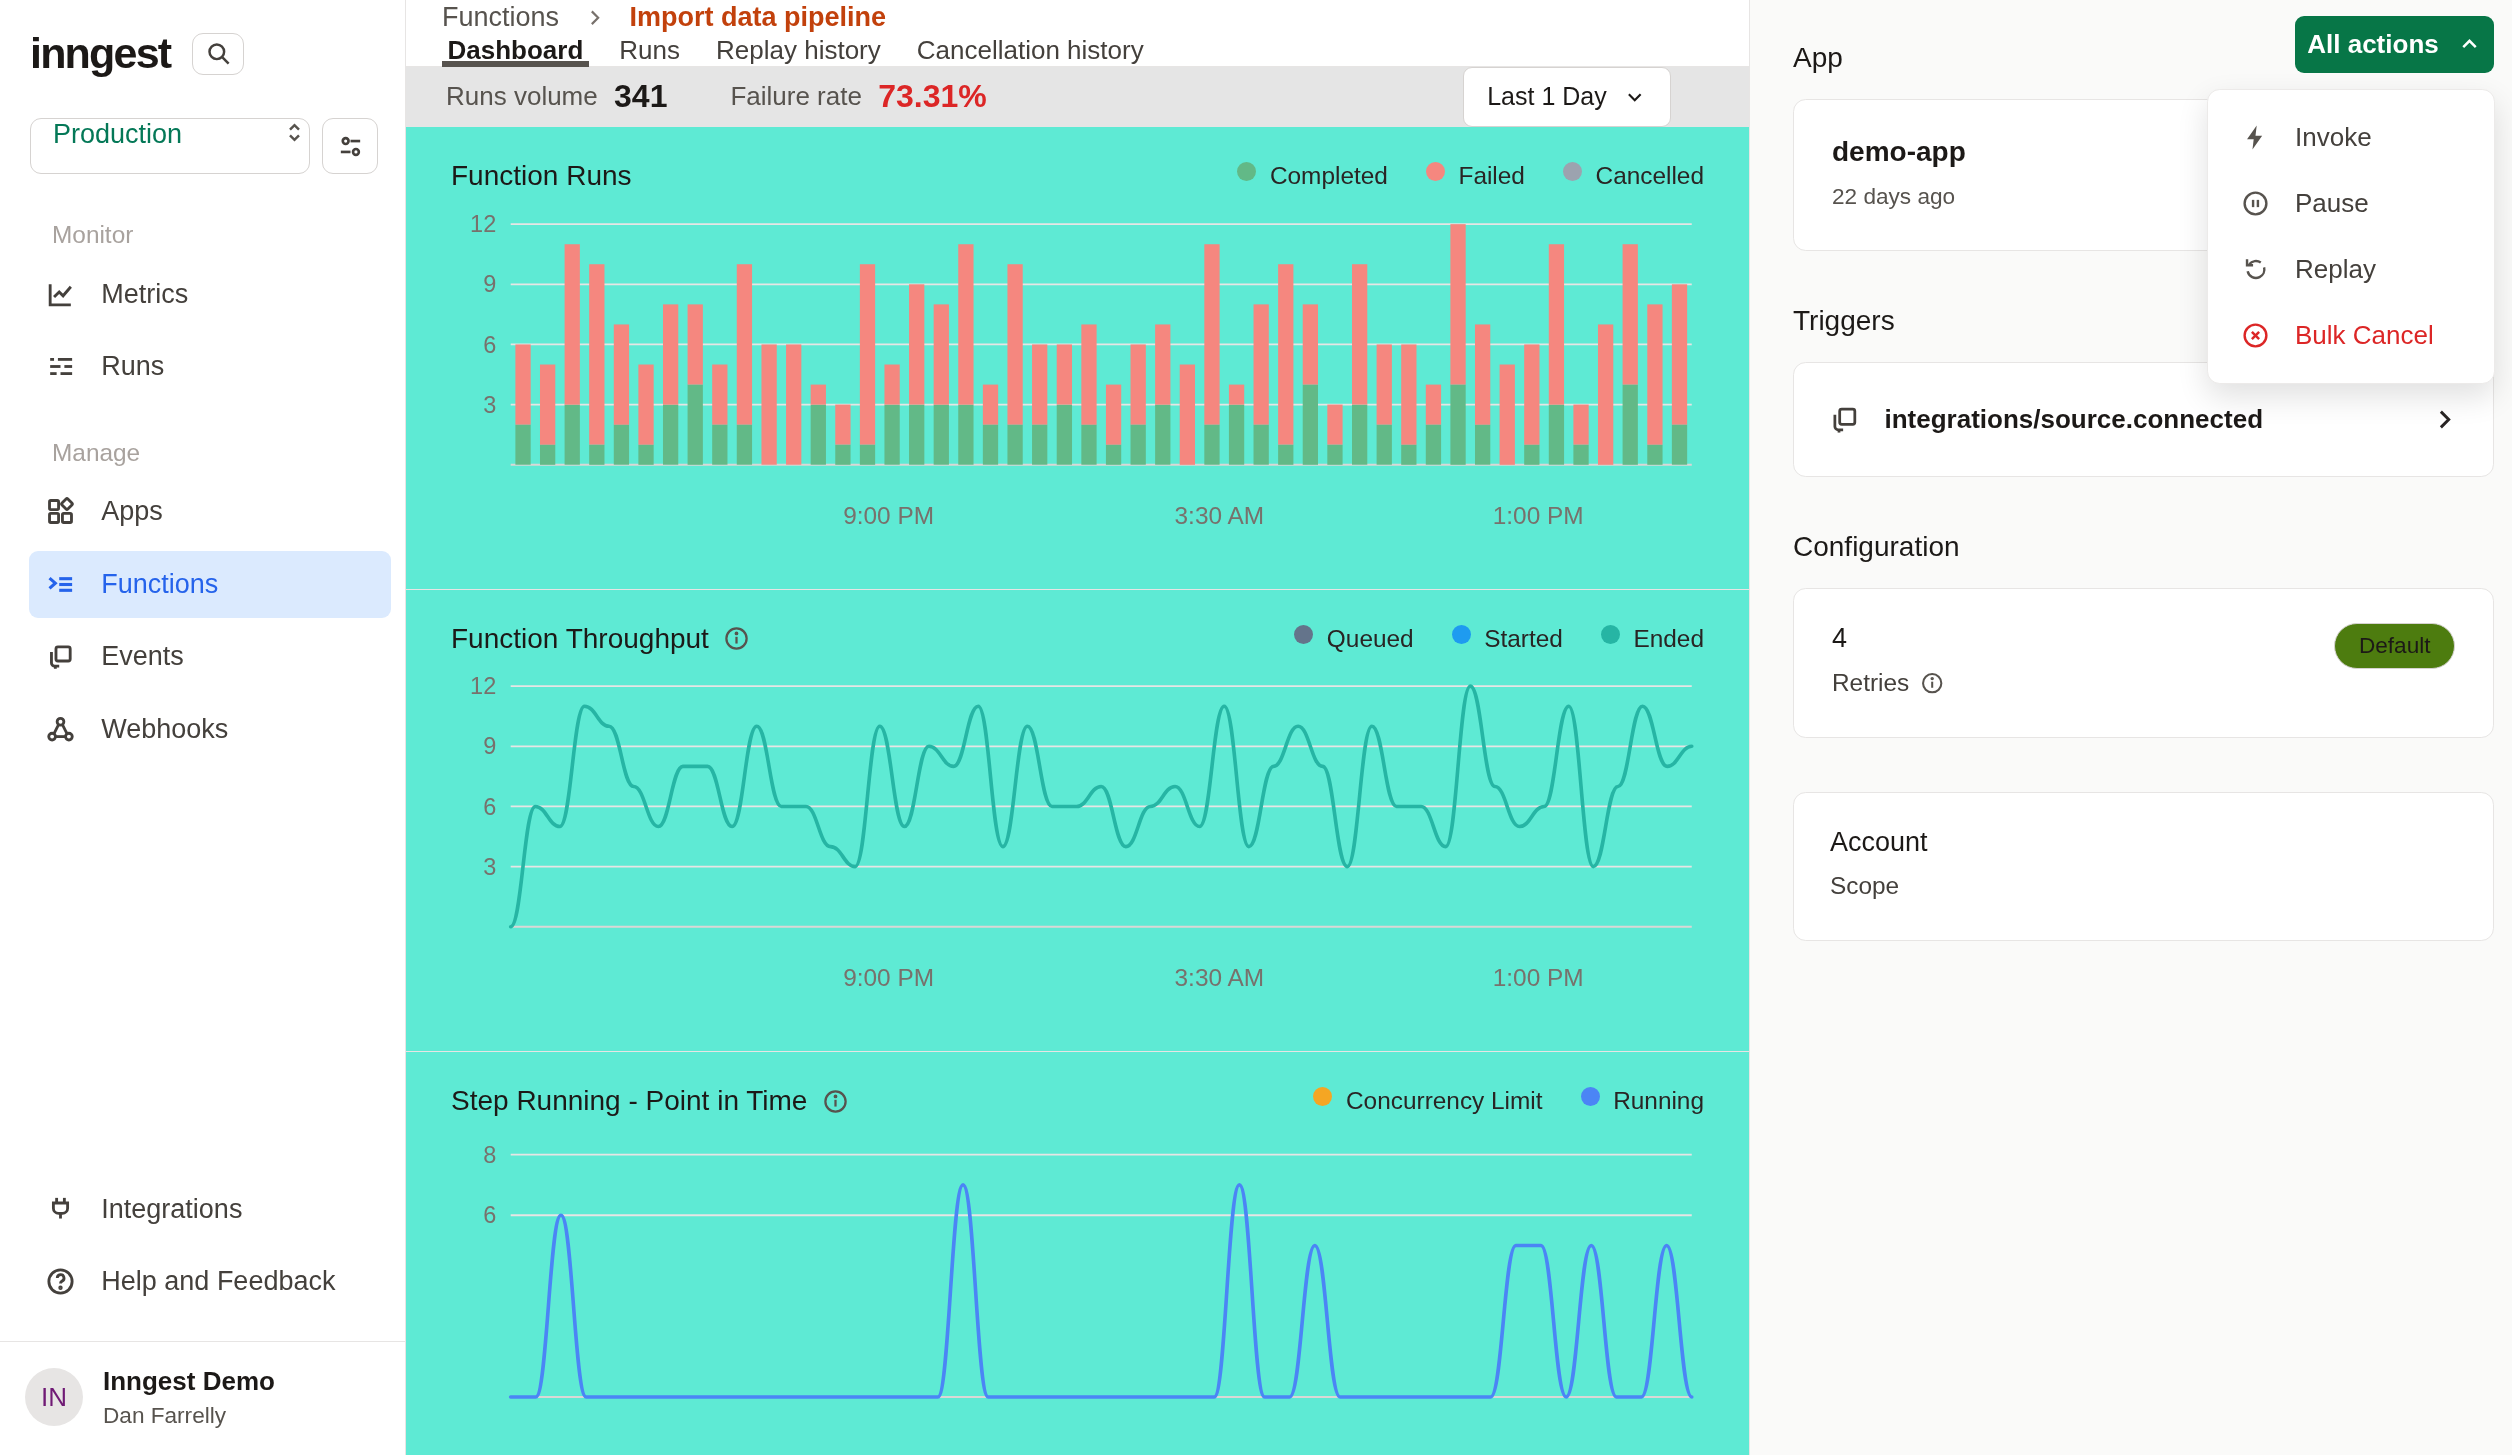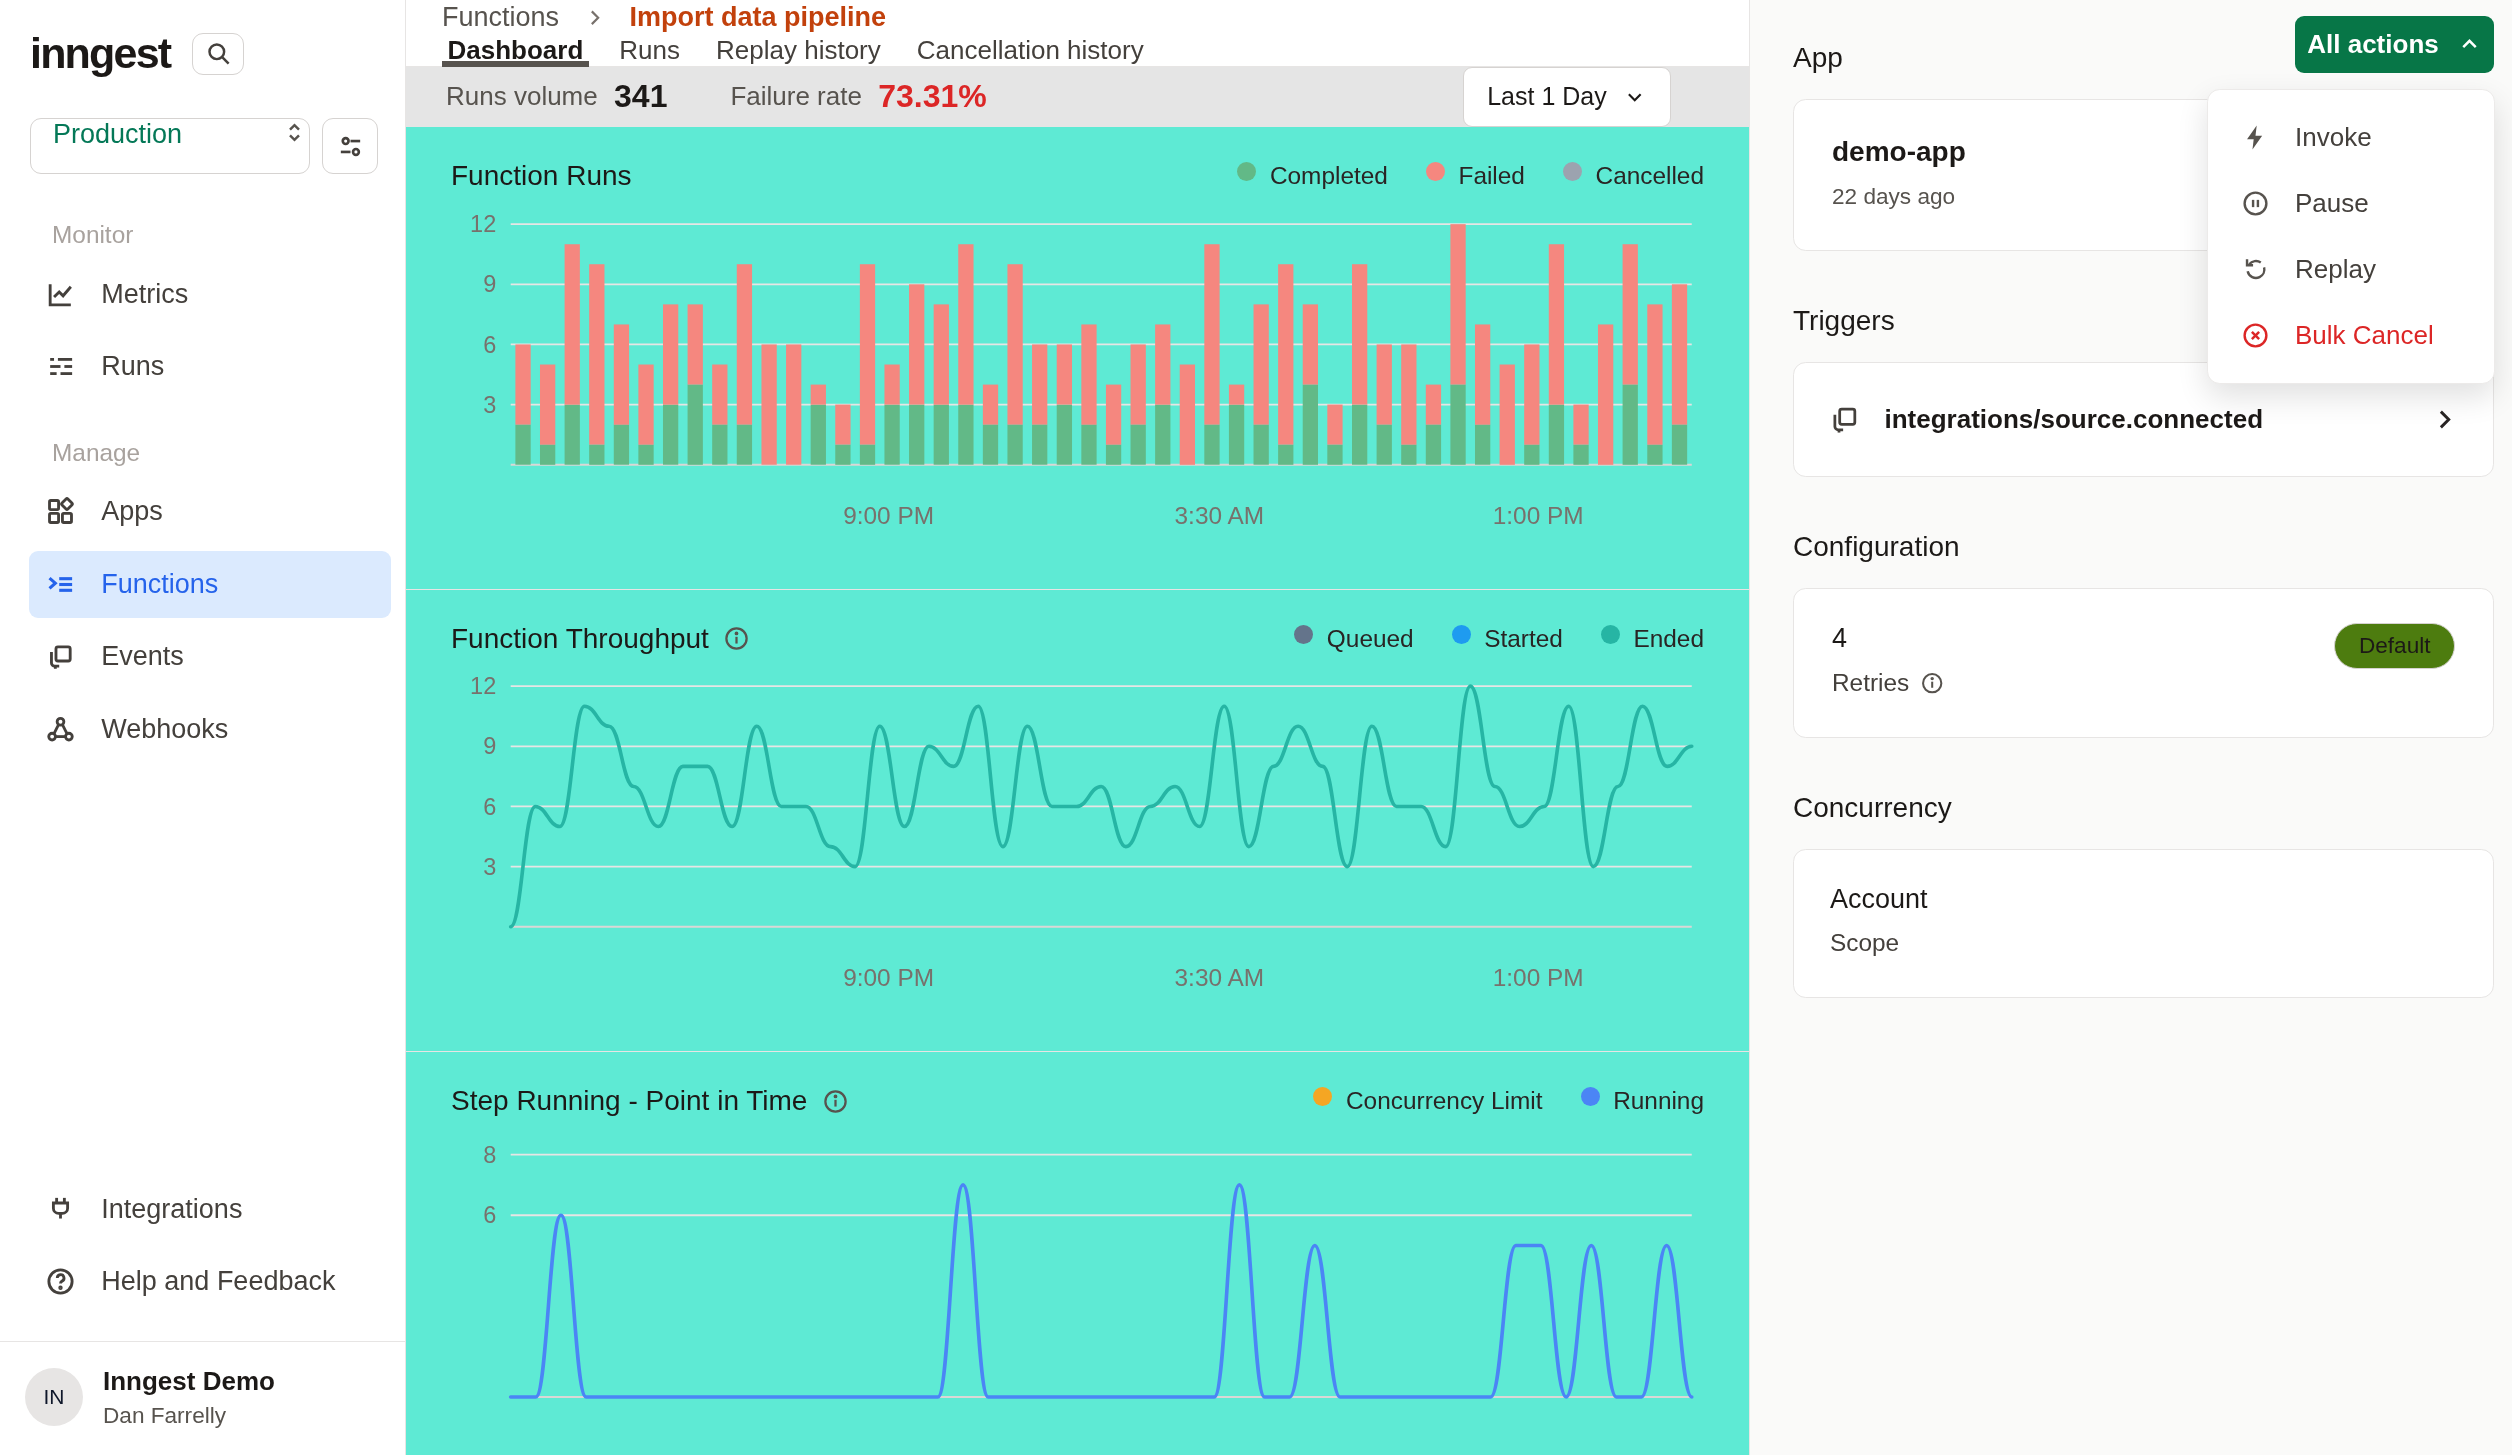--- a/index.html
+++ b/index.html
@@ -16,21 +16,21 @@
   .env-select { flex:1; height:56px; border:1.8px solid #d6d3d1; border-radius:11px; background:#fff; display:flex; align-items:flex-start; padding:0 1px 0 22px; font-size:27px; color:#047857; cursor:pointer; }
   .env-select .updown { margin-left:auto; color:#57534e; }
   .filter-btn { width:56px; height:56px; border:1.8px solid #d6d3d1; border-radius:11px; background:#fff; display:flex; align-items:center; justify-content:center; color:#44403c; cursor:pointer; }
   .section-label { margin:47px 0 9px 52px; font-size:24.4px; color:#a8a29e; }
   .section-label.second { margin-top:36px; }
   .nav-item { display:flex; align-items:center; gap:25px; height:67px; margin:2.7px 14.5px 2.7px 29px; padding-left:16.3px; border-radius:9px; font-size:27px; color:#44403c; cursor:pointer; }
   .nav-item .ic { flex:0 0 auto; }
   .nav-item.active { background:#dbeafe; color:#2563eb; }
   .spacer { flex:1; }
   .user-row { border-top:0.9px solid #e7e5e4; margin-top:23.5px; padding:23.5px 0 27px 25px; display:flex; align-items:center; gap:20px; }
-  .avatar { width:58px; height:58px; border-radius:50%; background:#e7e5e4; display:flex; align-items:center; justify-content:center; font-size:21px; color:#0f172a; }
+  .avatar { width:58px; height:58px; border-radius:50%; background:#e7e5e4; display:flex; align-items:center; justify-content:center; font-size:26px; color:#701a75; }
   .user-name { font-size:26px; font-weight:600; color:#1c1917; }
   .user-sub { font-size:22.6px; color:#57534e; margin-top:6.3px; }
 
   
   .main { flex:1; min-width:0; display:flex; flex-direction:column; background:#fff; }
   .topbar { height:90px; display:flex; align-items:center; padding:0 36px; }
   .breadcrumb { display:flex; align-items:center; gap:23.5px; font-size:27px; }
   .bc-parent { color:#57534e; cursor:pointer; }
   .bc-sep { color:#78716c; }
   .bc-current { color:#c2410c; font-weight:700; }
@@ -503,21 +503,20 @@
                 <circle cx="12" cy="12" r="9"></circle>
                 <line x1="12" y1="10.5" x2="12" y2="16.5"></line>
                 <circle cx="12" cy="7.5" r="0.7" fill="currentColor"></circle>
               </svg>
           </span>
         </div>
       </div>
       <span class="badge">Default</span>
     </div>
 
-    <div class="rp-heading">Concurrency</div>
     <div class="rp-card concurrency-card">
       <div class="cc-col">
         <div class="cfg-value">Account</div>
         <div class="cfg-label">Scope</div>
       </div>
     </div>
   </aside>
 
   <button class="all-actions">
     <span>All actions</span>

